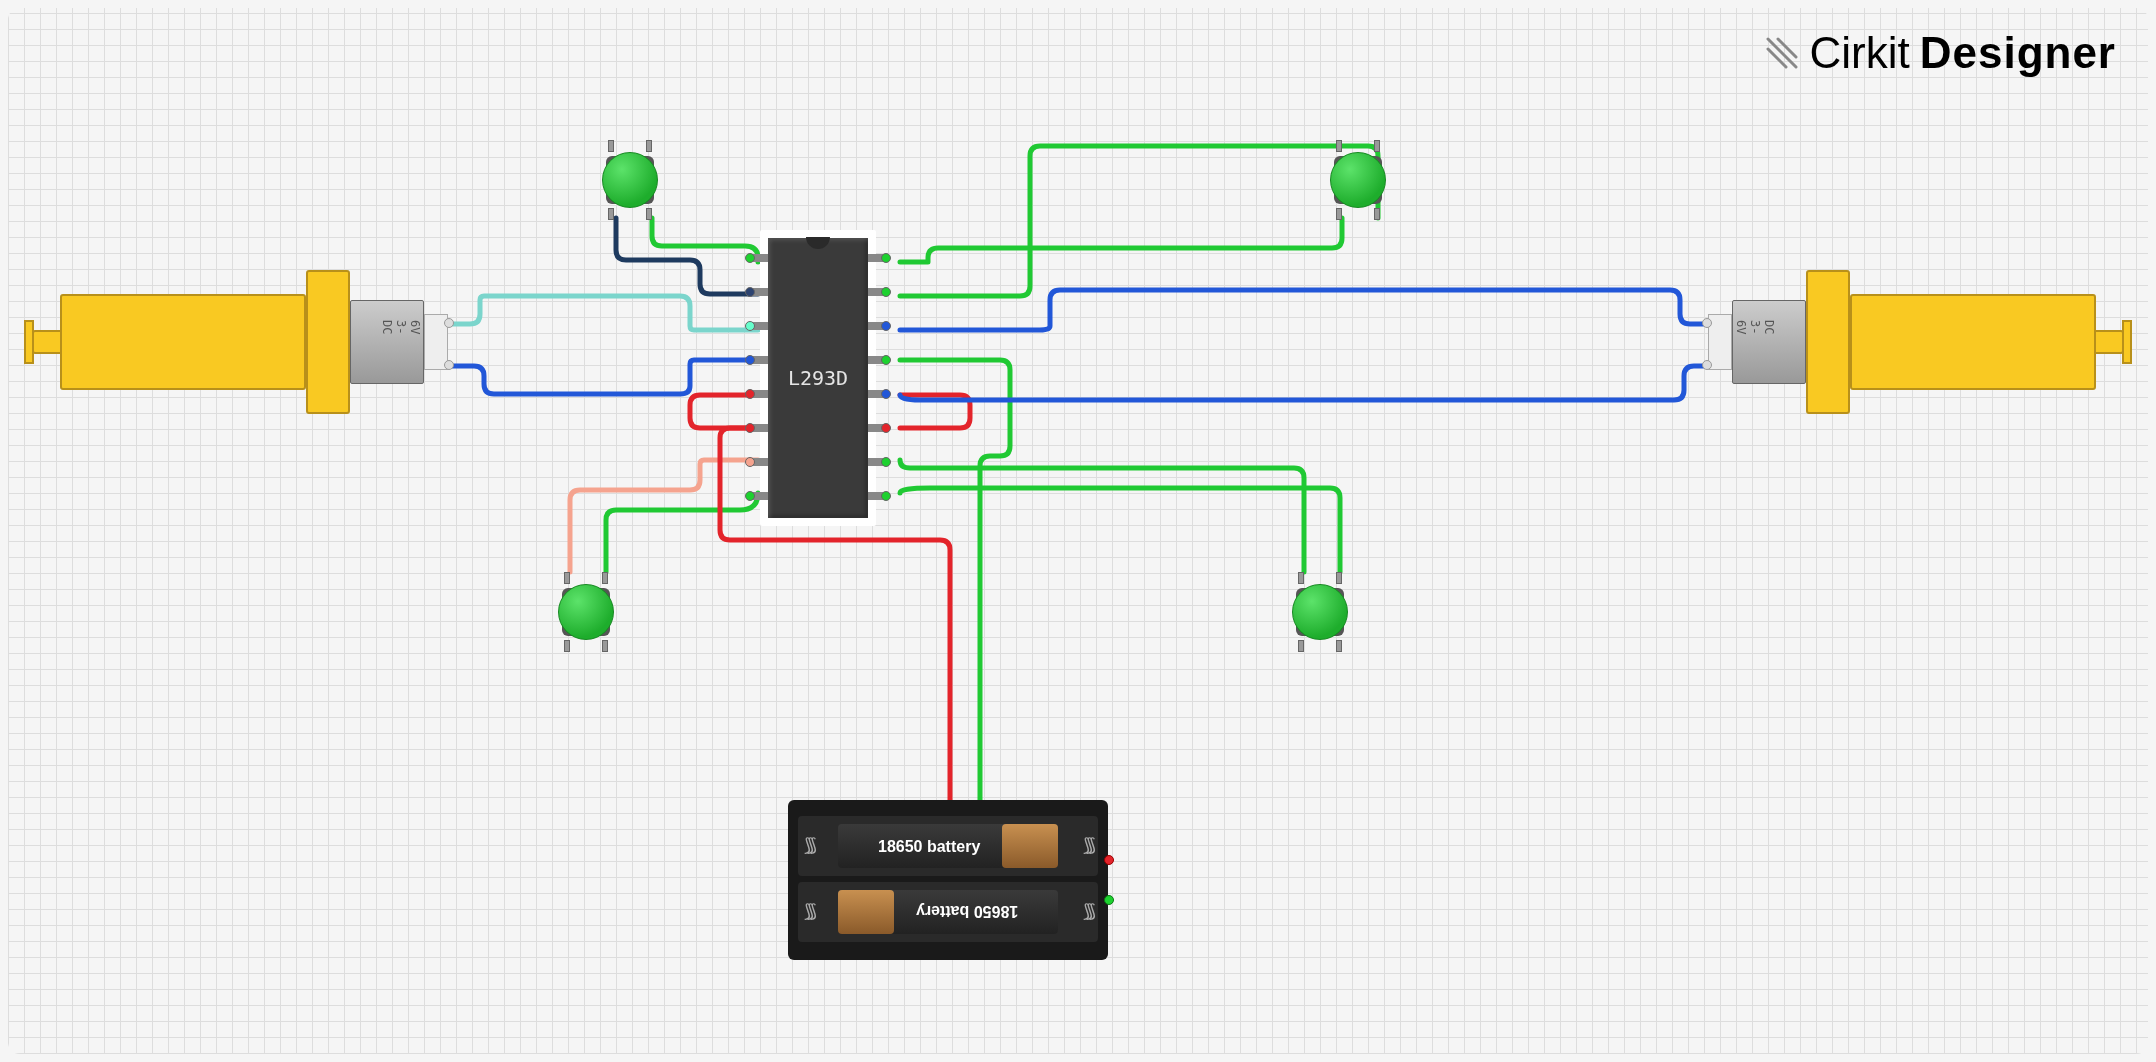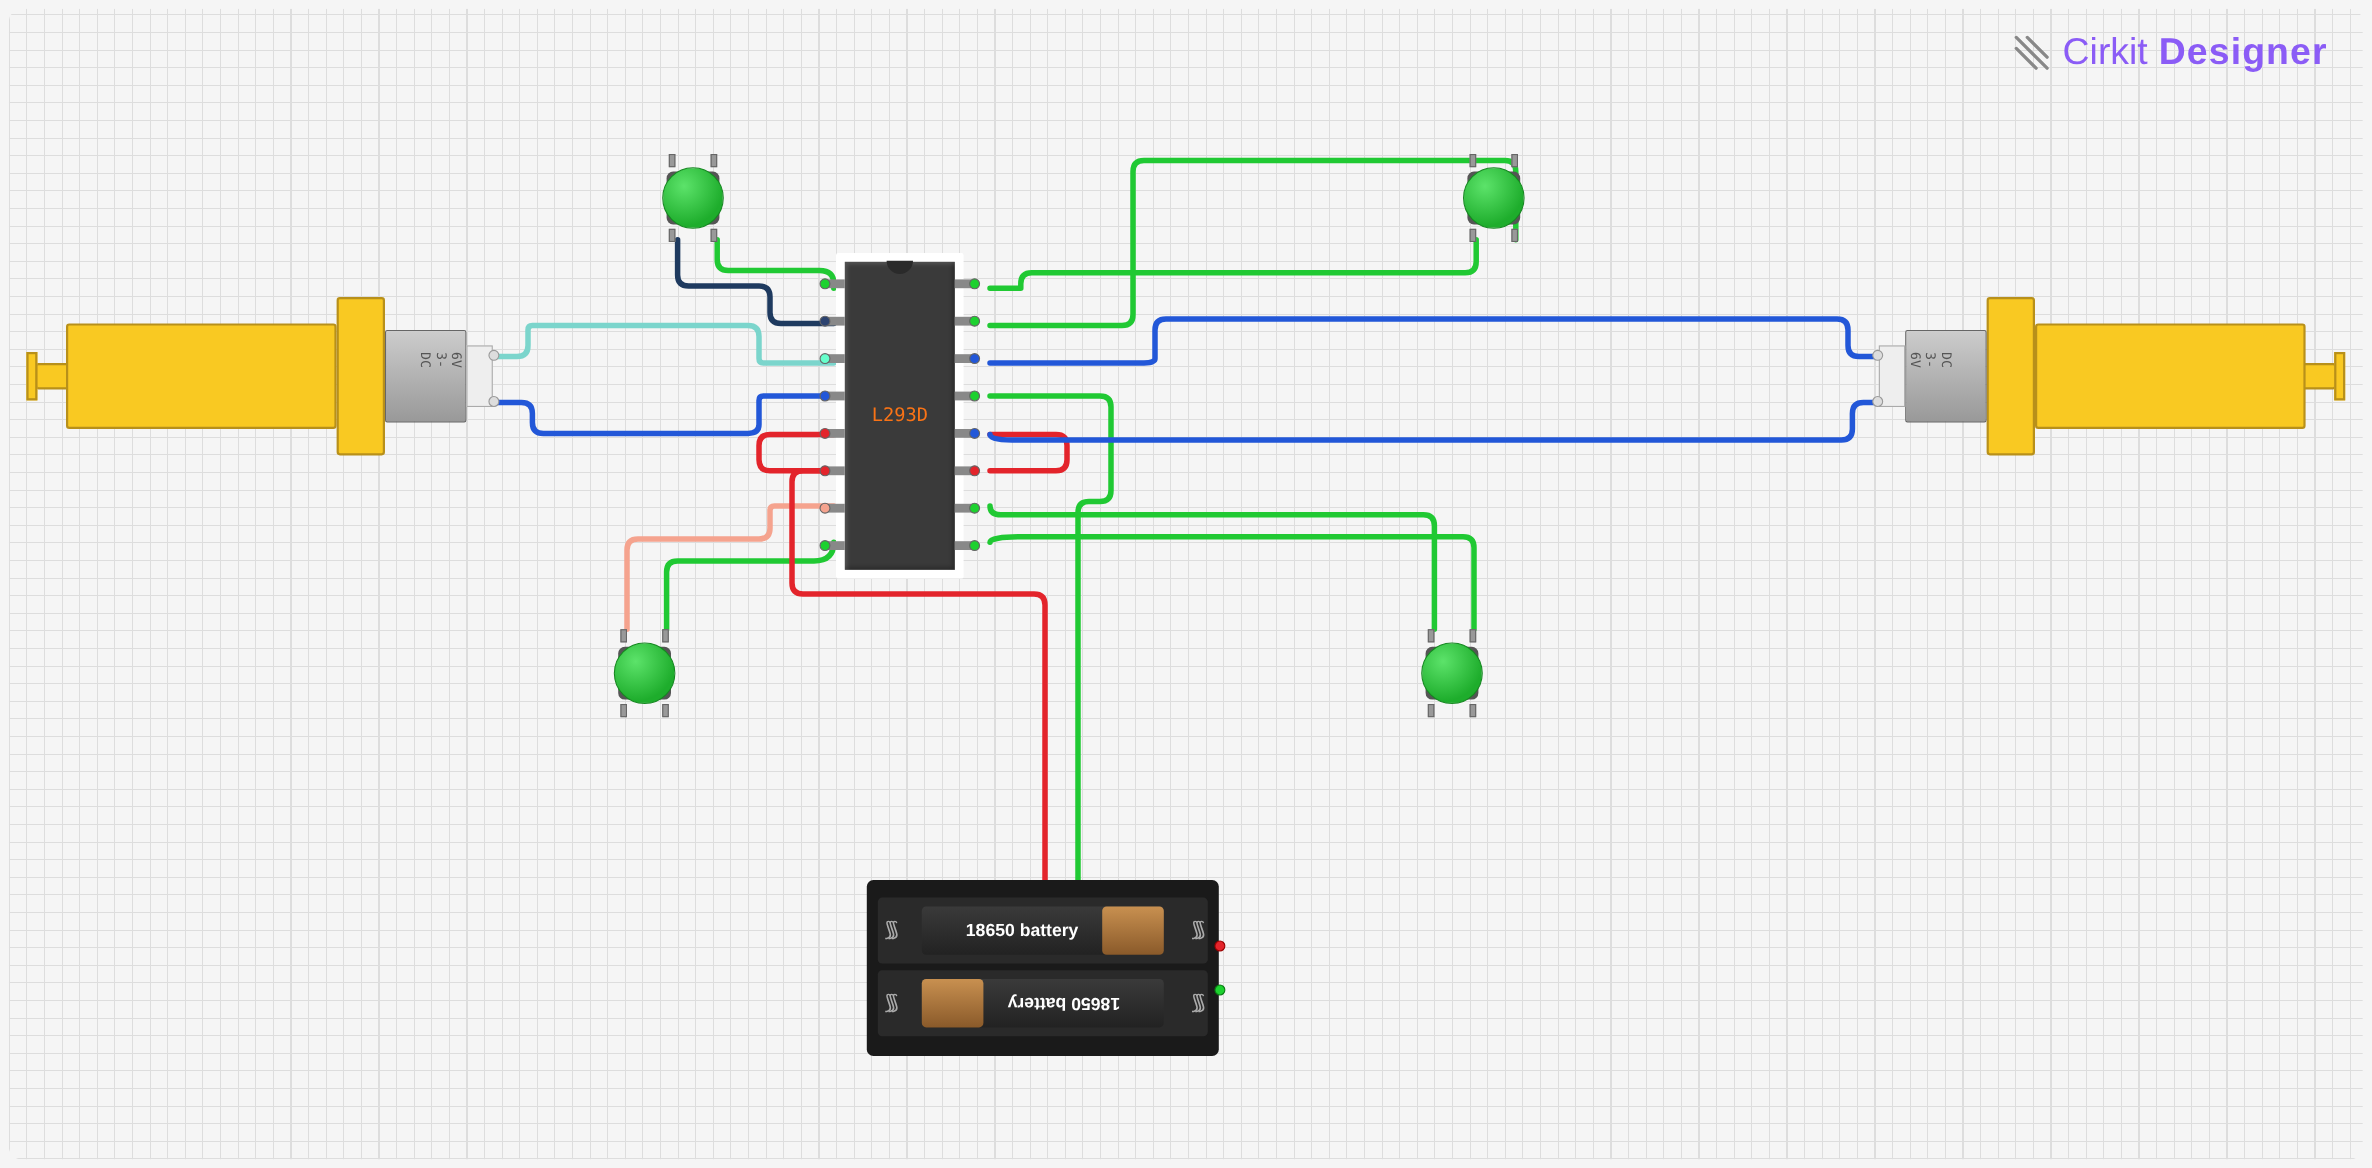--- a/index.html
+++ b/index.html
@@ -27,22 +27,22 @@
     margin: 8px;
     width: calc(100% - 16px);
     height: calc(100% - 16px);
   }
 
   
   .brand {
     position: absolute;
     top: 28px;
     right: 40px;
-    color: #8b5cf6;
-    font-size: 34px;
+    color: #000000;
+    font-size: 44px;
     font-weight: 300;
     display: flex;
     align-items: center;
     gap: 10px;
   }
   .brand .logo-icon { color: #888; }
   .brand .brand-name1 { font-weight: 400; }
   .brand .brand-name2 { font-weight: 700; letter-spacing: 1px; }
 
   
@@ -79,22 +79,22 @@
     width: 24px;
     height: 12px;
     border-radius: 0 0 12px 12px;
     background: #2a2a2a;
   }
   .ic-label {
     position: absolute;
     top: 50%;
     left: 50%;
     transform: translate(-50%,-50%);
-    color: #f97316;
-    font-size: 17px;
+    color: #e5e5e5;
+    font-size: 20px;
     font-family: monospace;
   }
   .ic-pin {
     position: absolute;
     width: 18px;
     height: 8px;
     background: #888;
   }
   .ic-pin.left { left: -18px; }
   .ic-pin.right { right: -18px; }

